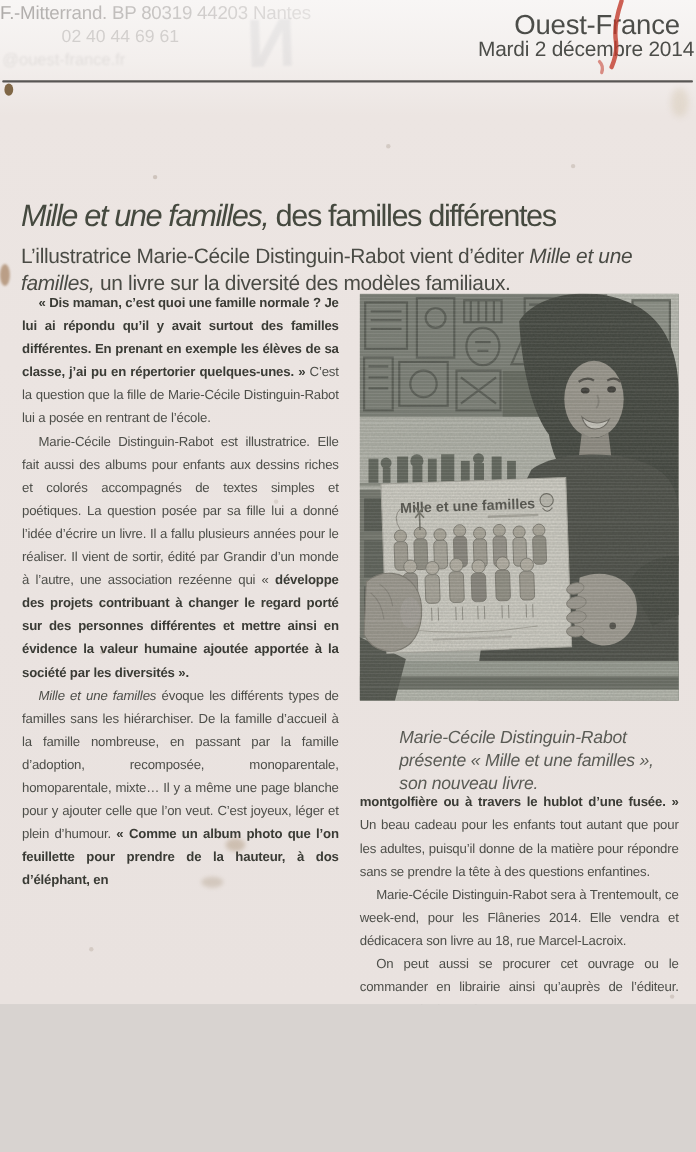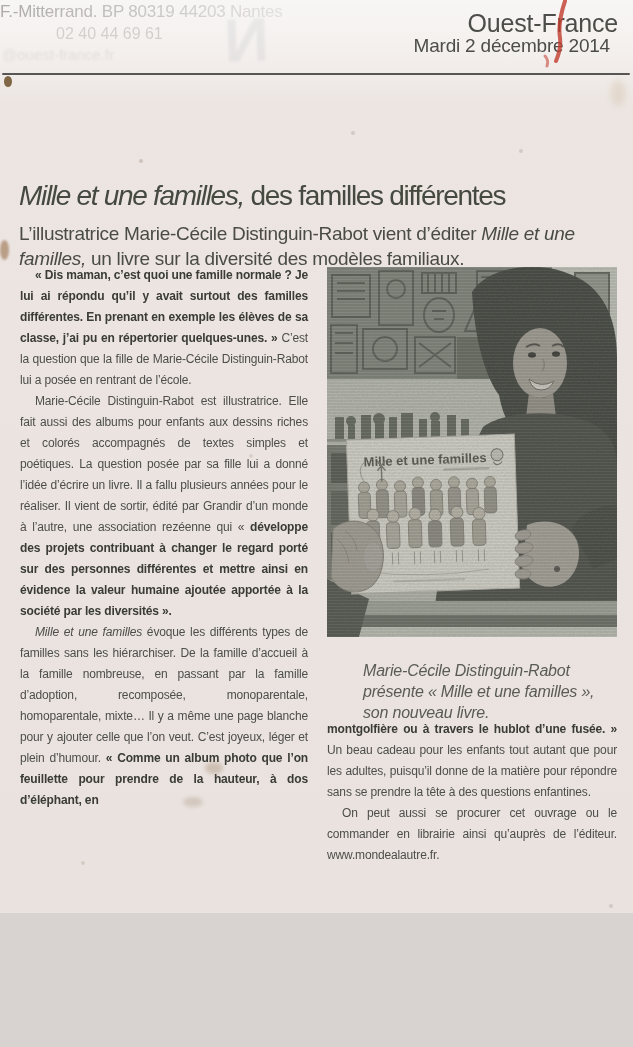--- a/index.html
+++ b/index.html
@@ -10,21 +10,21 @@
   }
   
   .address{position:absolute;left:0px;top:2px;font-size:17px;color:#a9a6a4;letter-spacing:-0.2px;
     -webkit-mask-image:linear-gradient(to right,rgba(0,0,0,.95),rgba(0,0,0,.25));
     mask-image:linear-gradient(to right,rgba(0,0,0,.95),rgba(0,0,0,.25));}
   .phone{position:absolute;left:56px;top:25px;font-size:16px;color:#b7b4b2;opacity:.55;filter:blur(.4px);}
   .email{position:absolute;left:2px;top:46px;font-size:15px;color:#b9b6b4;opacity:.30;filter:blur(.8px);}
   .showthrough{position:absolute;left:224px;top:4px;font-size:62px;font-weight:bold;color:#8f949c;
     opacity:.12;transform:scaleX(-1) rotate(2deg);filter:blur(1px);}
   .paper-name{position:absolute;right:15px;top:9px;font-size:25px;color:#4c4d49;letter-spacing:-0.2px;margin-left:19px;}
-  .issue-date{position:absolute;right:23px;top:35px;font-size:19px;color:#4c4d49;letter-spacing:-0.2px;}
+  .issue-date{position:absolute;right:2px;top:35px;font-size:19px;color:#4c4d49;letter-spacing:-0.2px;}
   .penmark{position:absolute;left:540px;top:0;pointer-events:none;}
   .rule{position:absolute;left:2px;right:3px;top:73px;height:2px;background:#3d3c3a;opacity:.85;border-radius:1px;}
   
   .headline{position:absolute;left:19px;top:161px;white-space:nowrap;font-size:28px;font-weight:normal;
     color:#45493f;letter-spacing:-1.3px;}
   .headline .t-italic{font-style:italic;}
   .standfirst{position:absolute;left:19px;top:202px;width:596px;font-size:19px;line-height:25px;
     color:#4a4b45;letter-spacing:-0.3px;}
   .standfirst .t-italic{font-style:italic;}
   
@@ -77,20 +77,21 @@
   <h1 class="headline"><span class="t-italic">Mille et une familles,</span><span> des familles différentes</span></h1>
   <p class="standfirst"><span>L’illustratrice Marie-Cécile Distinguin-Rabot vient d’éditer </span><span class="t-italic">Mille et une familles,</span><span> un livre sur la diversité des modèles familiaux.</span></p>
 
   <div class="col col-left">
       <p class="para indent"><span class="seg-bold">« Dis maman, c’est quoi une famille normale ? Je lui ai répondu qu’il y avait surtout des familles différentes. En prenant en exemple les élèves de sa classe, j’ai pu en répertorier quelques-unes. » </span><span class="seg-normal">C’est la question que la fille de Marie-Cécile Distinguin-Rabot lui a posée en rentrant de l’école.</span></p>
       <p class="para indent"><span class="seg-normal">Marie-Cécile Distinguin-Rabot est illustratrice. Elle fait aussi des albums pour enfants aux dessins riches et colorés accompagnés de textes simples et poétiques. La question posée par sa fille lui a donné l’idée d’écrire un livre. Il a fallu plusieurs années pour le réaliser. Il vient de sortir, édité par Grandir d’un monde à l’autre, une association rezéenne qui « </span><span class="seg-bold">développe des projets contribuant à changer le regard porté sur des personnes différentes et mettre ainsi en évidence la valeur humaine ajoutée apportée à la société par les diversités ».</span></p>
       <p class="para indent"><span class="seg-italic">Mille et une familles</span><span class="seg-normal"> évoque les différents types de familles sans les hiérarchiser. De la famille d’accueil à la famille nombreuse, en passant par la famille d’adoption, recomposée, monoparentale, homoparentale, mixte… Il y a même une page blanche pour y ajouter celle que l’on veut. C’est joyeux, léger et plein d’humour. </span><span class="seg-bold">« Comme un album photo que l’on feuillette pour prendre de la hauteur, à dos d’éléphant, en</span></p>
     </div>
   <div class="col col-right">
       <p class="para"><span class="seg-bold">montgolfière ou à travers le hublot d’une fusée. » </span><span class="seg-normal">Un beau cadeau pour les enfants tout autant que pour les adultes, puisqu’il donne de la matière pour répondre sans se prendre la tête à des questions enfantines.</span></p>
+      <p class="para indent"><span class="seg-normal">Marie-Cécile Distinguin-Rabot sera à Trentemoult, ce week-end, pour les Flâneries 2014. Elle vendra et dédicacera son livre au 18, rue Marcel-Lacroix.</span></p>
       <p class="para indent"><span class="seg-normal">On peut aussi se procurer cet ouvrage ou le commander en librairie ainsi qu’auprès de l’éditeur. www.mondealautre.fr.</span></p>
     </div>
 
   <div class="photo">
     <svg width="290" height="370" viewBox="0 0 290 370" xmlns="http://www.w3.org/2000/svg">
       <defs>
         <filter id="grain" x="0" y="0" width="100%" height="100%">
           <feTurbulence type="fractalNoise" baseFrequency="0.55" numOctaves="2" stitchTiles="stitch"></feTurbulence>
           <feColorMatrix type="matrix" values="0 0 0 0 0.16  0 0 0 0 0.17  0 0 0 0 0.14  0 0 0 0.55 0"></feColorMatrix>
         </filter>

